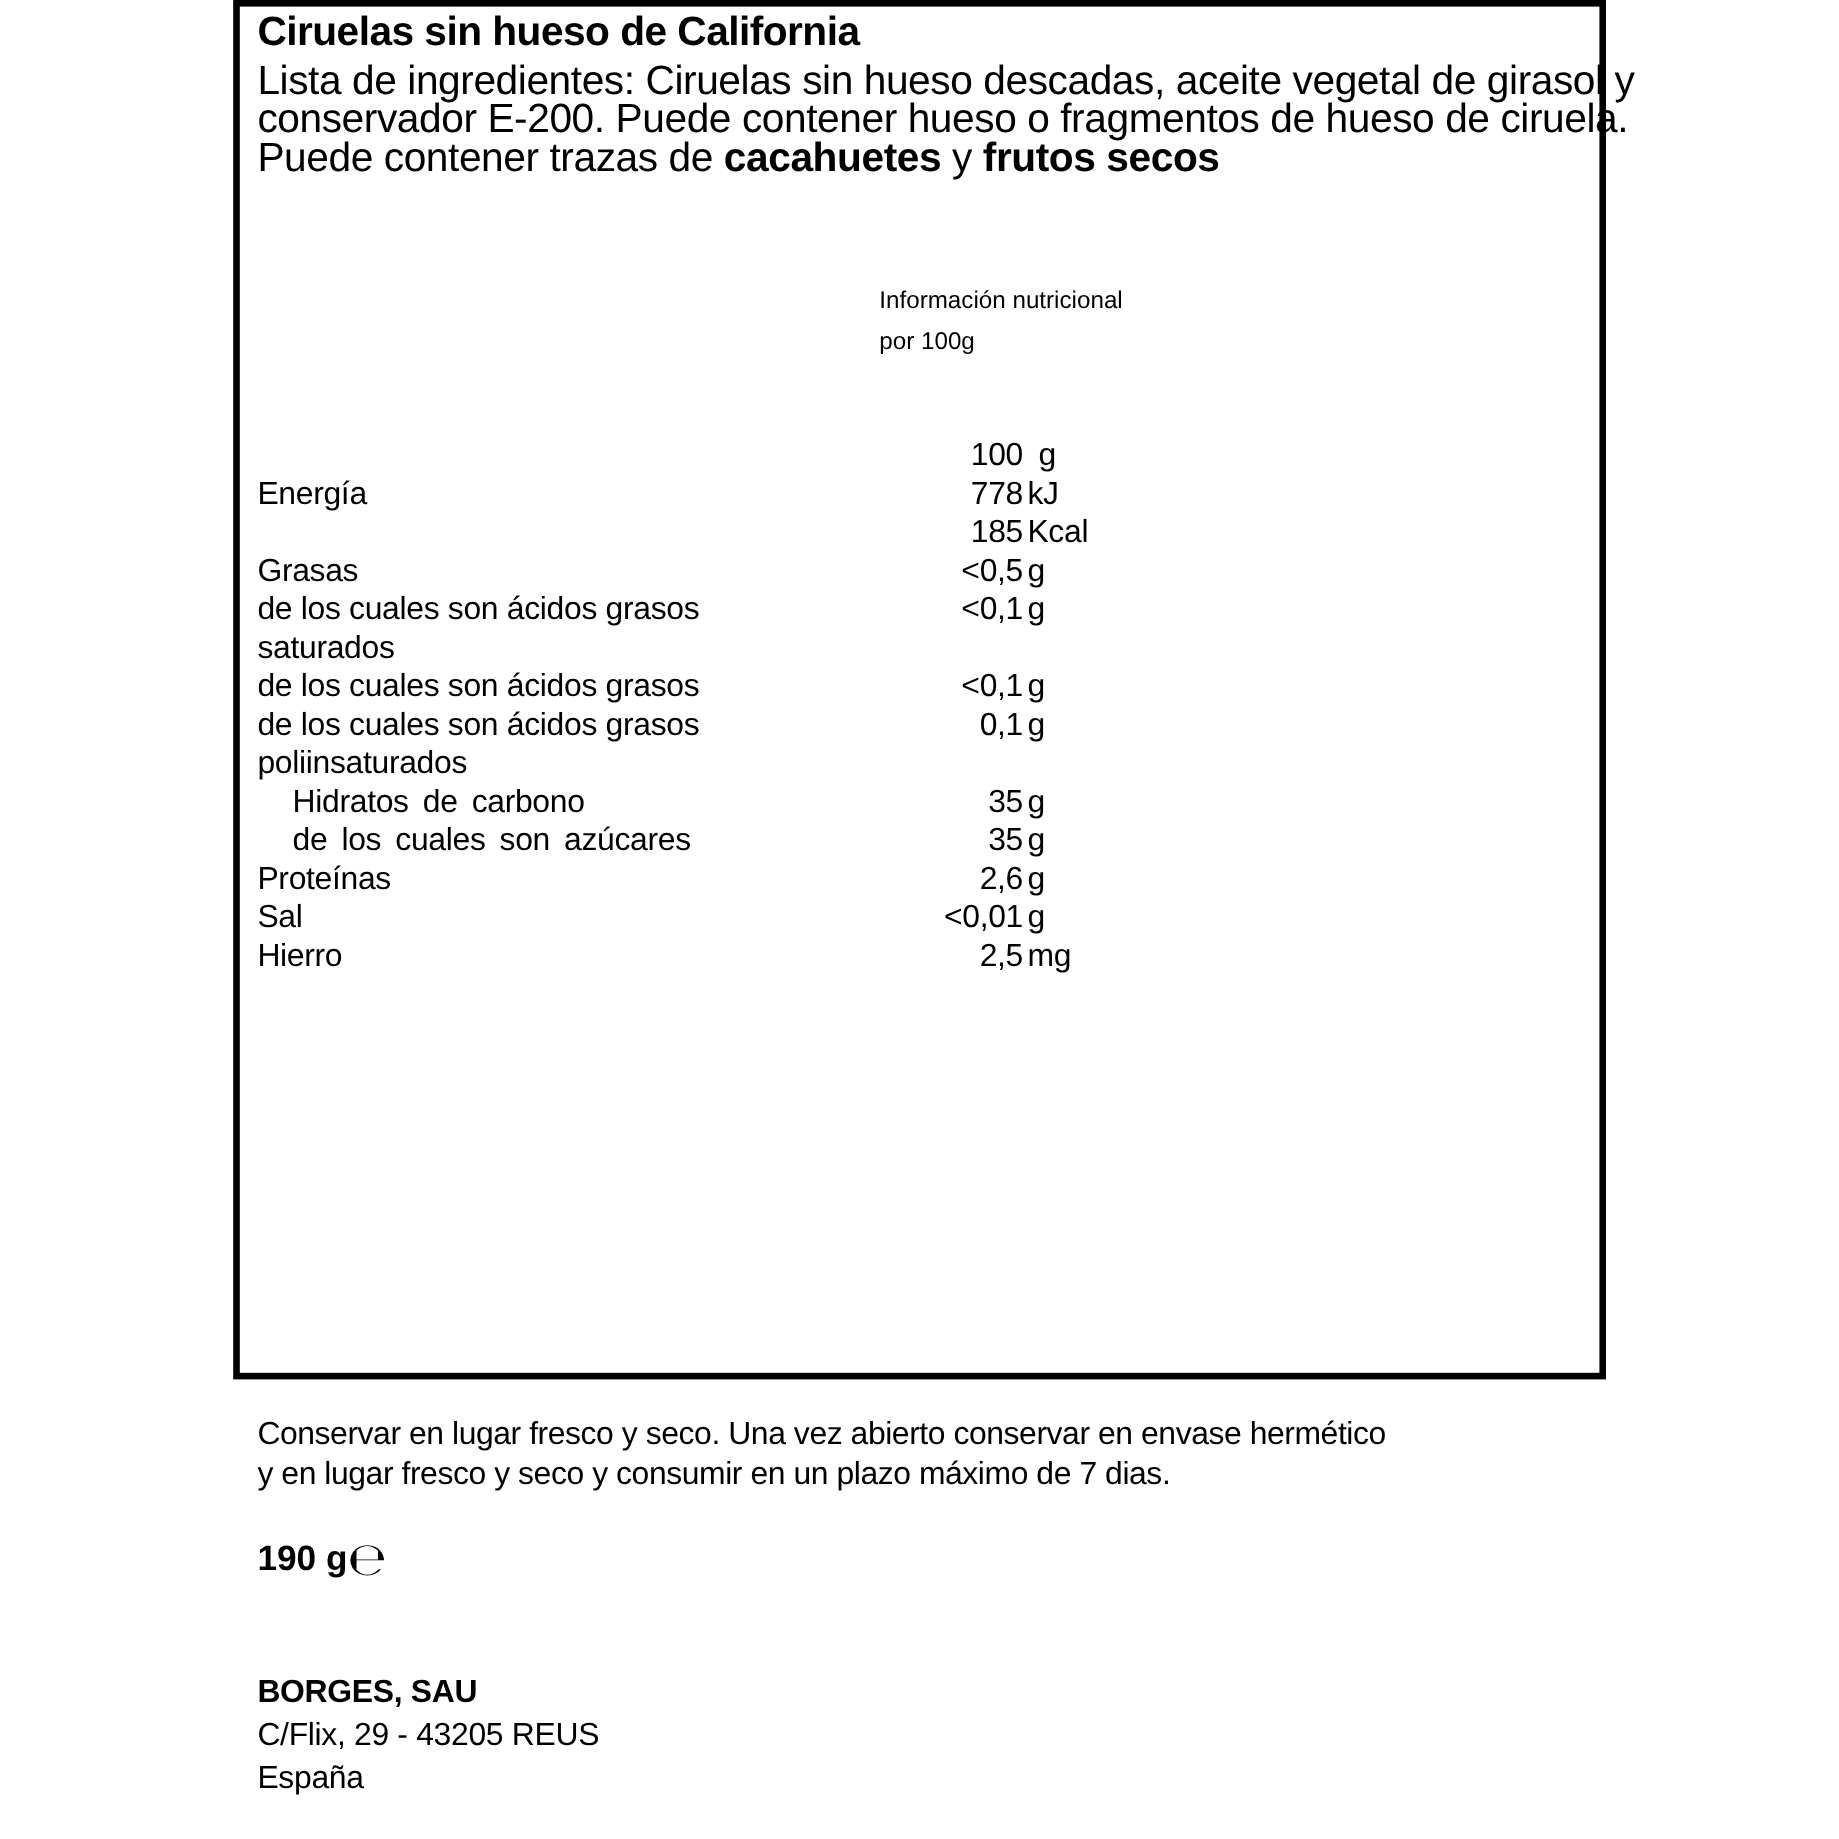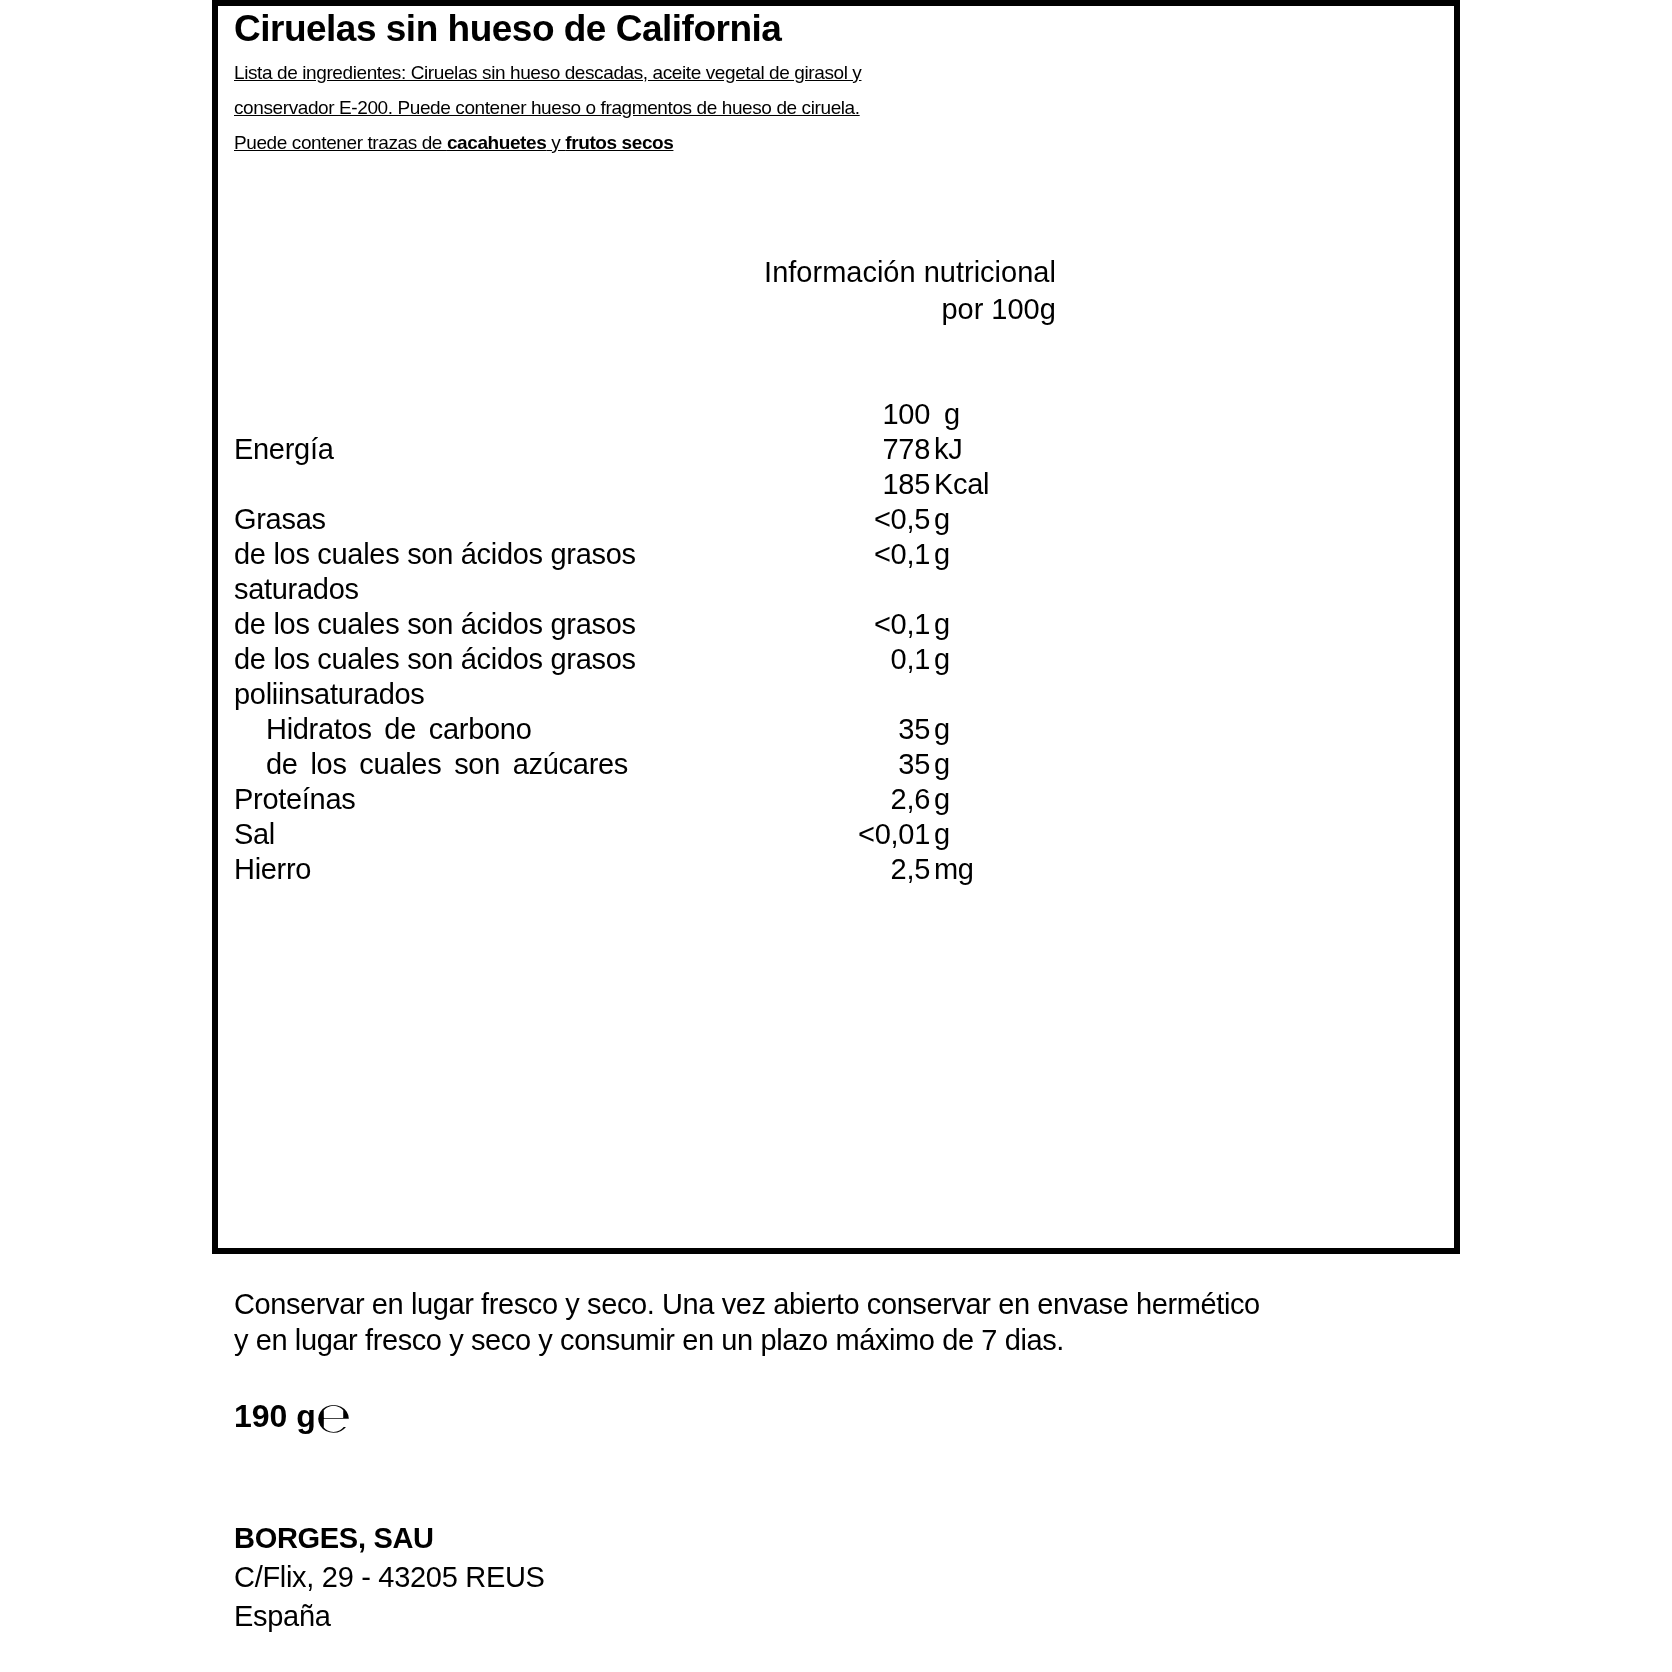--- a/index.html
+++ b/index.html
@@ -12,25 +12,25 @@
   .label-box{
     position:absolute;left:212px;top:0;width:1248px;height:1254px;
     border:6px solid #000;box-sizing:border-box;background:#fff;
   }
   .title{
     position:absolute;top:2px;left:16px;
     font-size:37px;font-weight:bold;letter-spacing:-0.5px;white-space:nowrap;
   }
   .ingredients{
     position:absolute;top:49px;left:16px;
-    font-size:19px;line-height:35px;letter-spacing:-0.4px;white-space:nowrap;text-decoration:underline;
+    font-size:37px;line-height:35px;letter-spacing:-0.4px;white-space:nowrap;
   }
   .nut-heading{
     position:absolute;top:248px;left:692px;transform:translateX(-50%);
-    text-align:right;font-size:29px;line-height:37px;white-space:nowrap;
+    text-align:left;font-size:22px;line-height:37px;white-space:nowrap;
   }
   .nut-table{position:absolute;top:391px;left:0;width:100%;font-size:29px;letter-spacing:-0.3px;}
   .nrow{position:relative;height:35px;line-height:35px;}
   .nrow .lab{position:absolute;left:16px;top:0;white-space:nowrap;}
   .nrow.wspace .lab{word-spacing:5px;margin-left:32px;}
   .nrow .val{position:absolute;left:0;top:0;width:712px;text-align:right;white-space:nowrap;}
   .nrow .unit{position:absolute;left:716px;top:0;white-space:nowrap;}
   .nrow.gap-wide .unit{left:726px;}
   .storage{
     position:absolute;top:1280px;left:16px;

